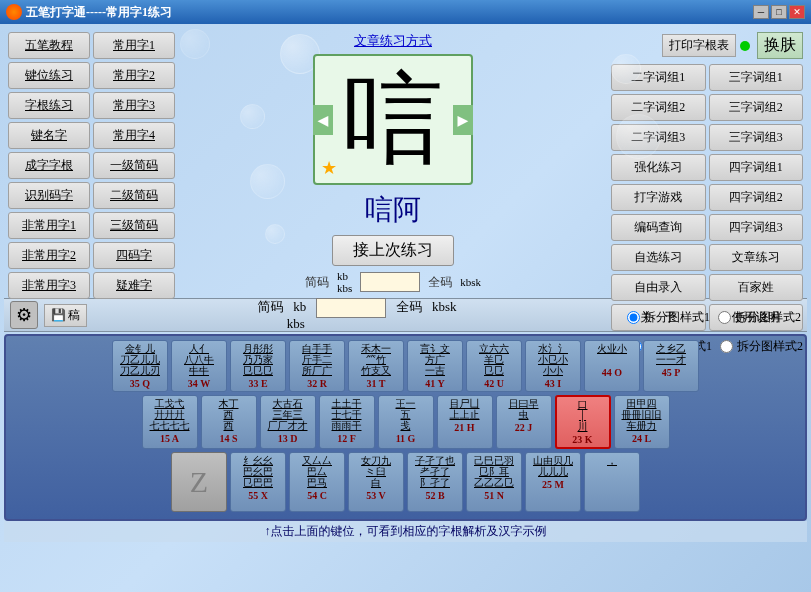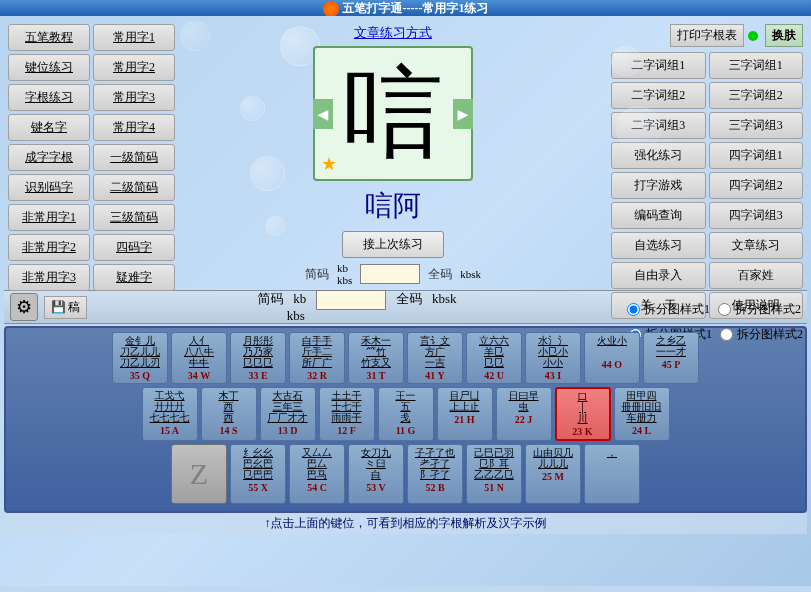--- a/index.html
+++ b/index.html
@@ -9,28 +9,27 @@
       overflow: hidden;
       font-family: "SimSun", "宋体", serif;
       font-size: 12px;
       background: #c0d8f0;
       position: relative;
     }
 
     
     .title-bar {
       background: linear-gradient(to bottom, #4a8fd4, #2060b0);
-      height: 16px;
+      height: 24px;
       display: flex;
       align-items: center;
       padding: 0 6px;
       color: white;
       font-size: 12px;
       justify-content: space-between;
-      flex-direction: column;
     }
     .title-bar-left {
       display: flex;
       align-items: center;
       gap: 4px;
     }
     .title-icon {
       width: 16px; height: 16px;
       background: radial-gradient(circle, #ff8800, #ff4400);
       border-radius: 50%;
@@ -149,21 +148,21 @@
       font-size: 28px;
       color: #000080;
       margin: 6px 0;
       font-family: Liberation Sans, sans-serif;
     }
     .practice-btn {
       background: linear-gradient(to bottom, #f0f0f0, #d8d8d8);
       border: 1px solid #909090;
       border-radius: 3px;
       padding: 4px 20px;
-      font-size: 12px;
+      font-size: 16px;
       cursor: pointer;
       margin-bottom: 4px;
     }
     .code-row {
       display: flex;
       gap: 8px;
       font-size: 12px;
       align-items: center;
     }
     .code-label { color: #333; }
@@ -195,21 +194,21 @@
     .print-btn {
       background: linear-gradient(to bottom, #e8e8e8, #d0d0d0);
       border: 1px solid #a0a0a0;
       padding: 2px 6px;
       cursor: pointer; font-size: 12px;
     }
     .swap-btn {
       background: linear-gradient(to bottom, #d0e8d0, #b8d8b8);
       border: 1px solid #80a080;
       padding: 2px 6px;
-      cursor: pointer; font-size: 12px; font-weight: bold;
+      cursor: pointer; font-size: 16px;
     }
     .right-grid {
       display: grid;
       grid-template-columns: 1fr 1fr;
       gap: 3px;
     }
     .right-btn {
       background: linear-gradient(to bottom, #e8e8e8, #d0d0d0);
       border: 1px solid #a0a0a0;
       border-radius: 3px;

